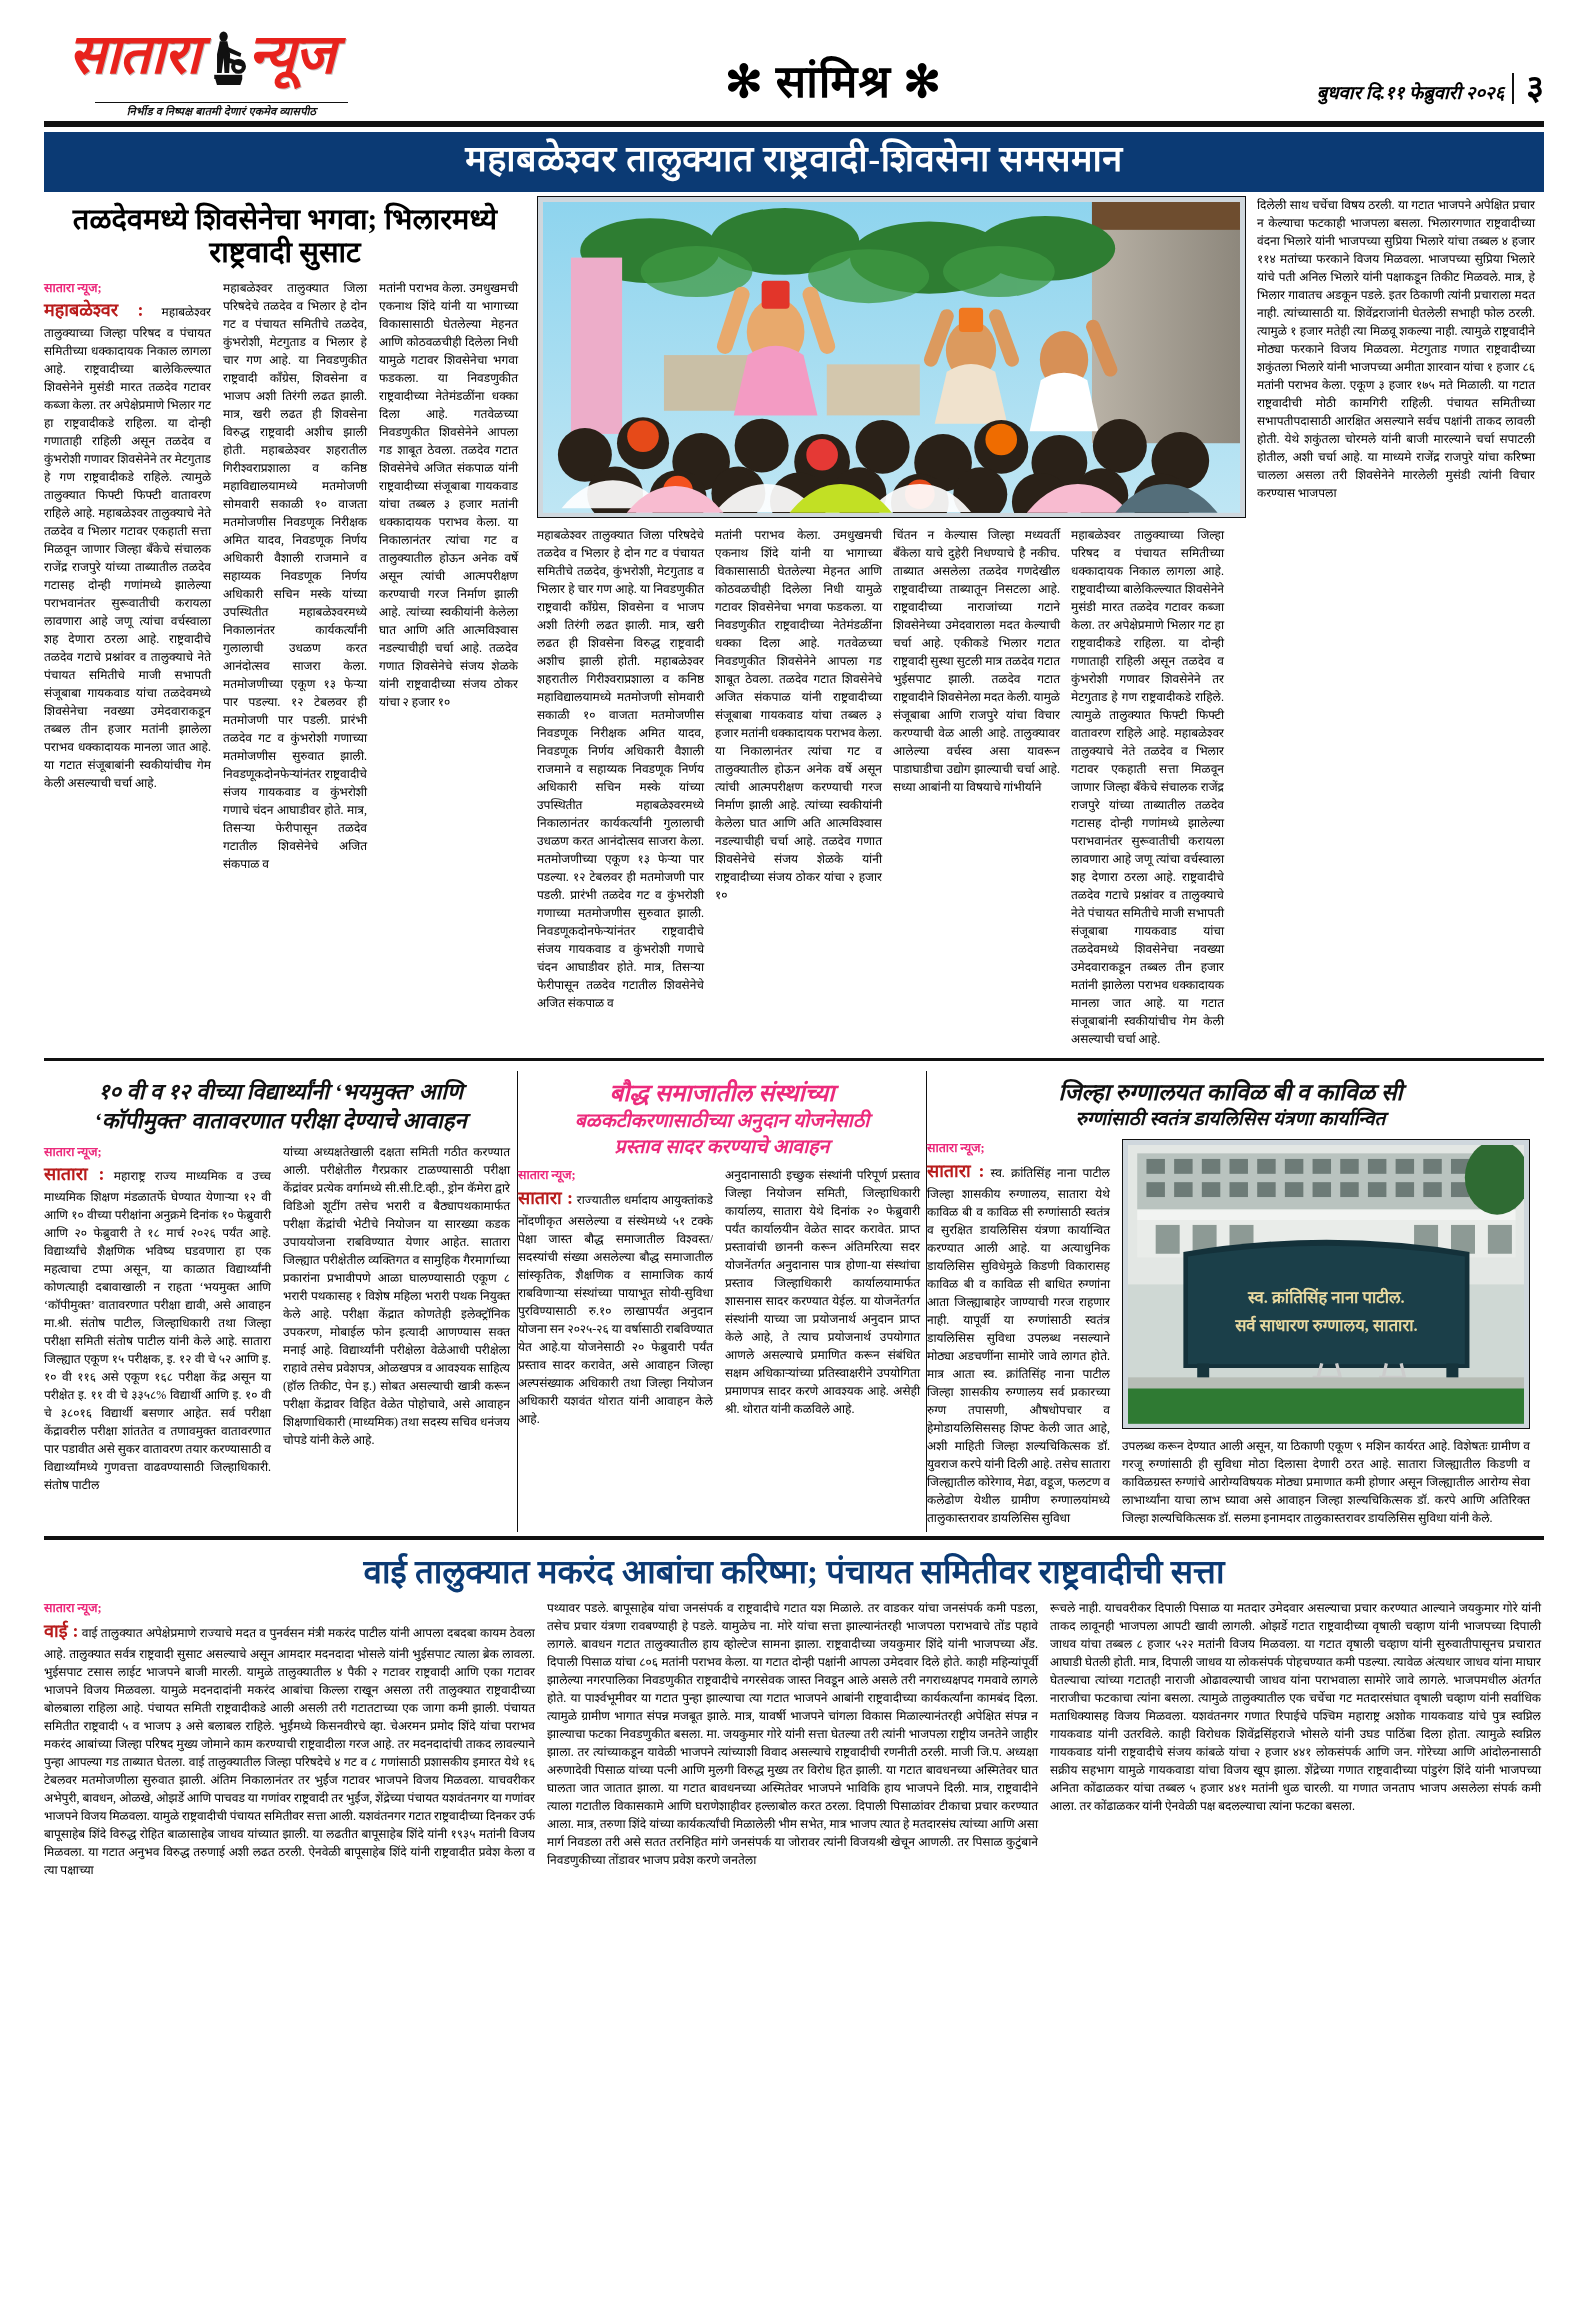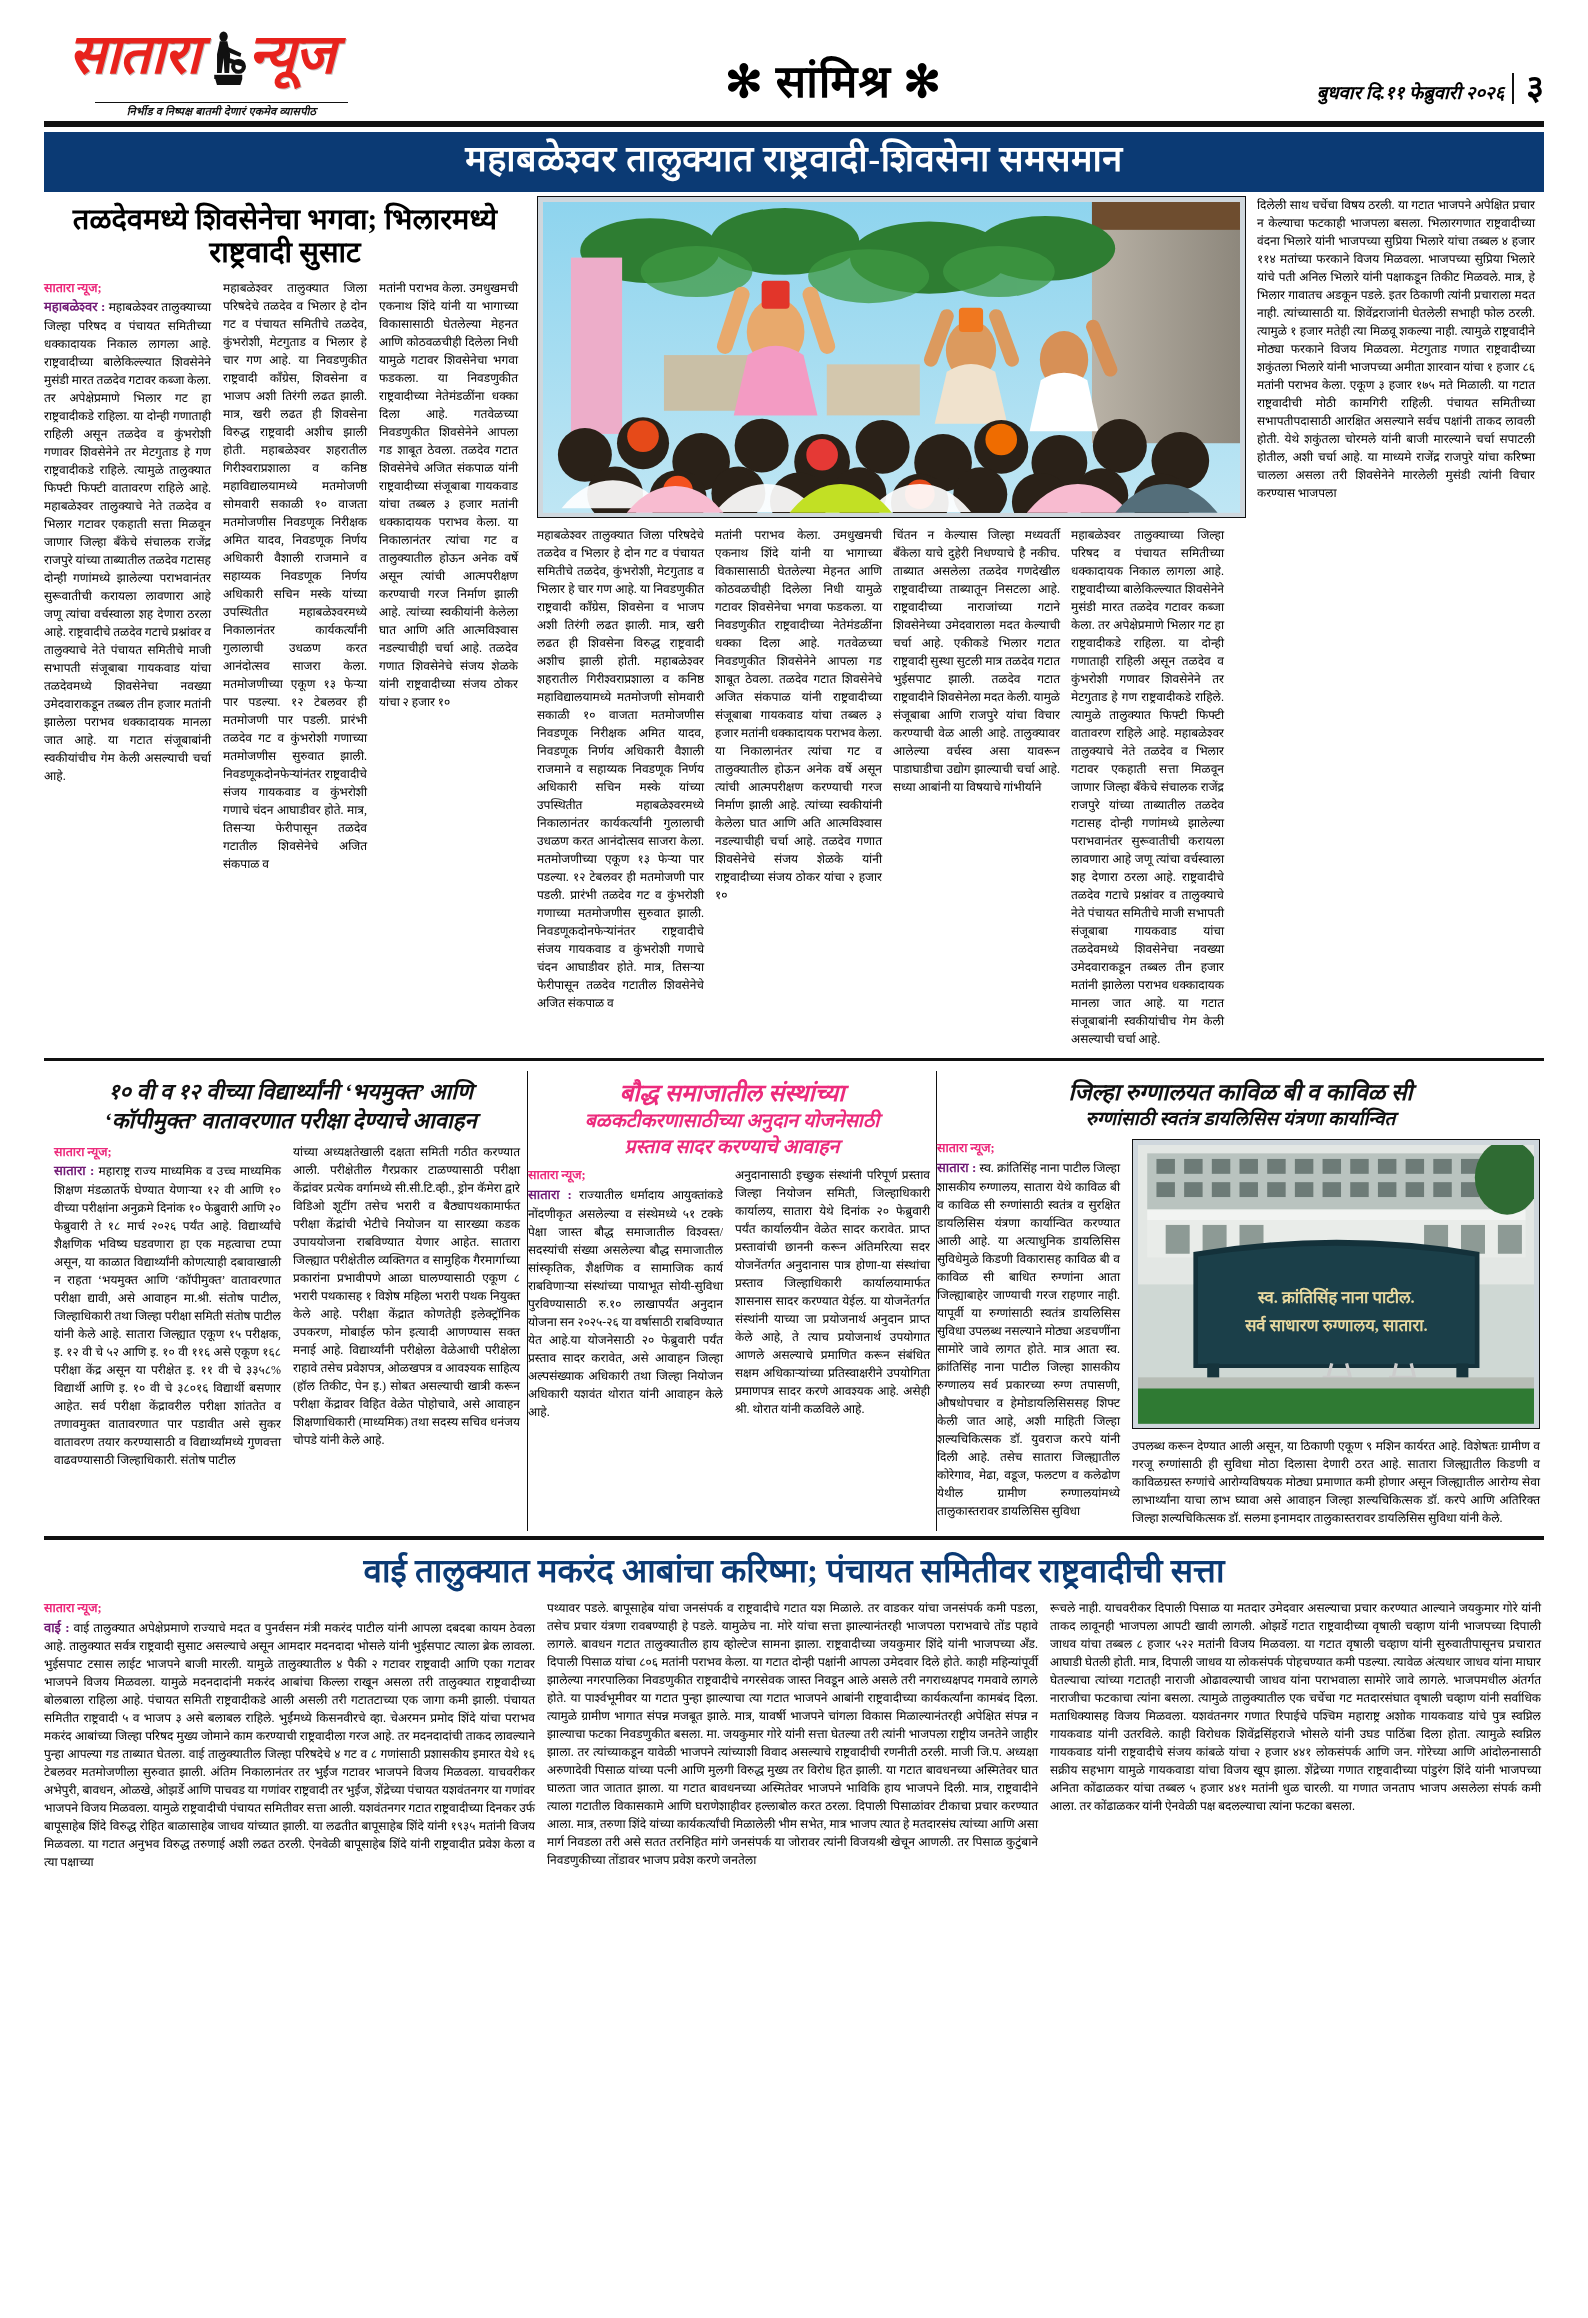--- a/index.html
+++ b/index.html
@@ -73,42 +73,42 @@
   .hd-pink{color:#ec2b7c;}
   .hd-italic{font-style:italic;}
 
   
   .cols{display:flex;gap:12px;align-items:flex-start;}
   .col{
     font-size:12px;line-height:1.5;text-align:justify;
     text-align-last:left;hyphens:none;word-spacing:-0.2px;
   }
   .byline-agency{color:#ec2b7c;font-weight:bold;display:block;font-size:12.5px;}
-  .byline-place{color:#701a75;font-weight:bold;font-size:13px;}
+  .byline-place{color:#b91c1c;font-weight:bold;font-size:18px;}
 
   
   .photo{
     border:1.9px solid #111;background:#cfd7dd;position:relative;overflow:hidden;
   }
   .photo-inner{position:absolute;inset:4.6px;overflow:hidden;}
 
   
   .art1{display:flex;gap:11px;align-items:flex-start;margin-top:4.6px;}
   .art1-left{width:482px;}
   .art1-hd{
     font-size:29px;font-weight:bold;line-height:1.15;text-align:center;
     margin:6.5px 0 9.3px 0;
   }
   .art1-mid{width:709px;}
   .art1-right{width:278px;}
 
   .midcols{display:flex;gap:11px;margin-top:8.3px;}
 
   
-  .mid-wrap{display:flex;gap:0;align-items:flex-start;margin-top:10px;justify-content:flex-end;}
+  .mid-wrap{display:flex;gap:0;align-items:flex-start;margin-top:10px;}
   .mid-a{width:473px;}
   .mid-b{width:408px;}
   .mid-c{width:607px;}
   .vline{width:0;border-left:1.4px solid #111;align-self:stretch;}
 
   
   .bot-hd{
     font-size:33px;font-weight:bold;text-align:center;color:#0b3a74;
     line-height:1.15;padding:9.3px 0 7.4px 0;
   }

